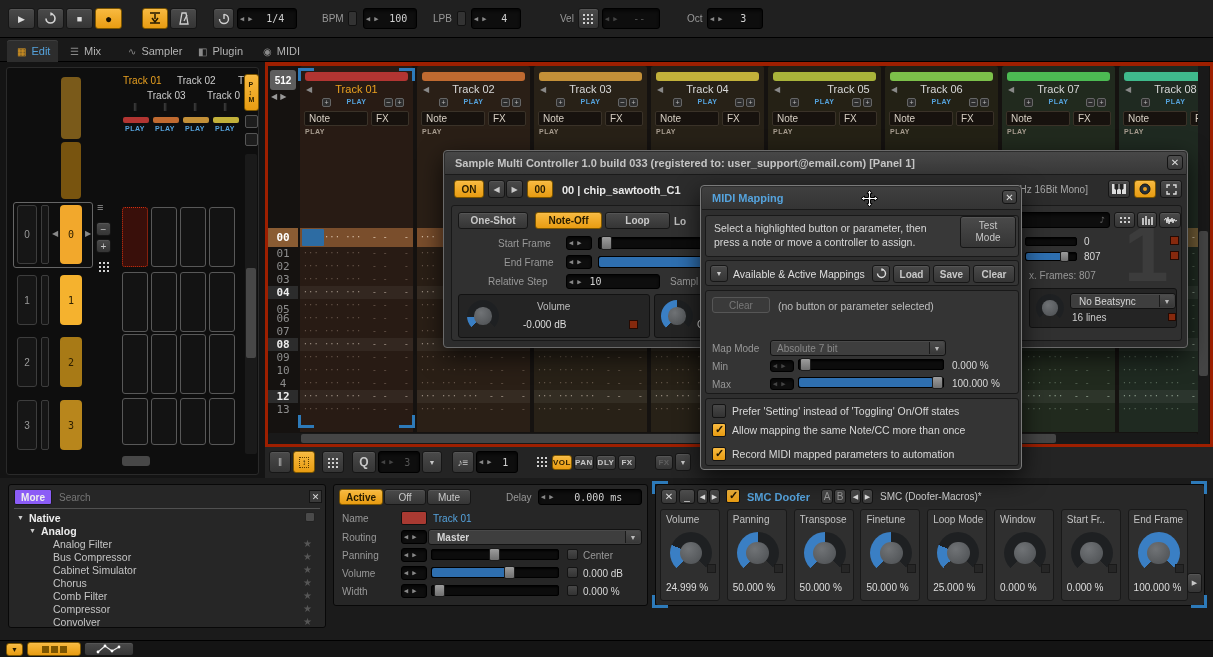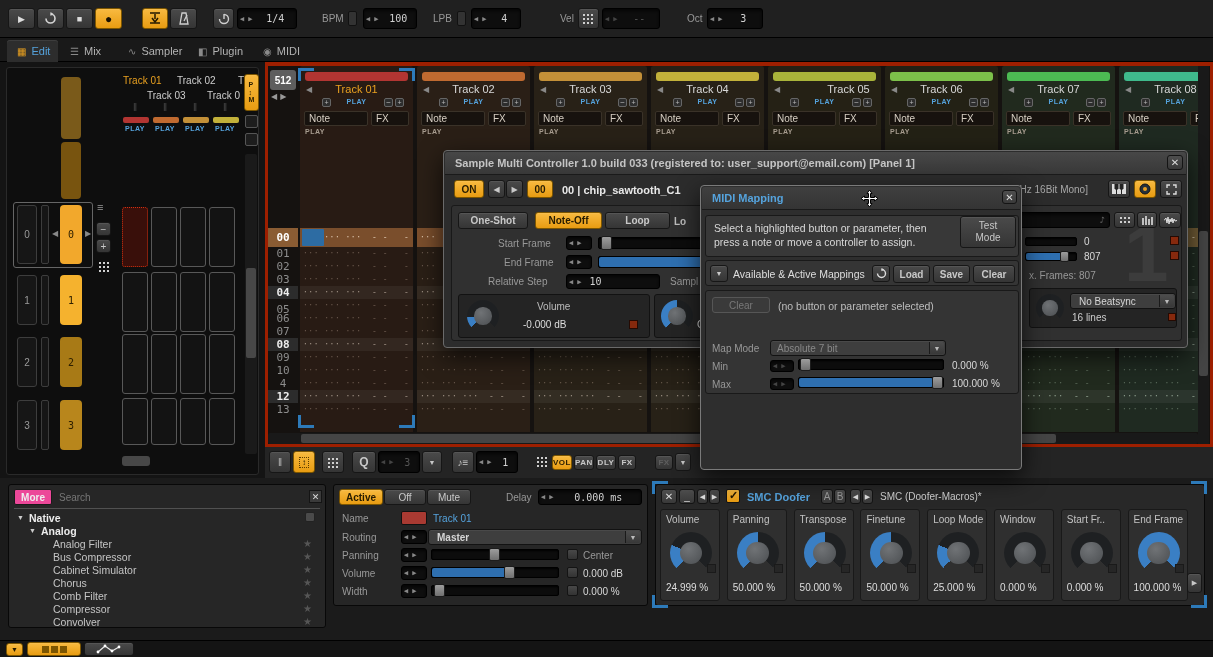--- a/index.html
+++ b/index.html
@@ -503,21 +503,21 @@
         <span>FX</span>
       </div>
     <div class="btn" style="left:410px;top:6px;width:16px;height:18px">
         <span style="font-size:7px">▼</span>
       </div>
   </div>
 
   <div class="abs" style="left:0;top:478px;width:1213px;height:162px;background:#1b1b1b"></div>
 
   <div class="panel" style="left:8px;top:484px;width:318px;height:144px">
-    <div class="abs" style="left:5px;top:4px;width:38px;height:16px;background:#ec4899;border:1px solid #1a1a1a;border-radius:2px;color:#eee;font-size:10px;font-weight:bold;display:flex;align-items:center;justify-content:center">More</div>
+    <div class="abs" style="left:5px;top:4px;width:38px;height:16px;background:#8b5cf6;border:1px solid #1a1a1a;border-radius:2px;color:#eee;font-size:10px;font-weight:bold;display:flex;align-items:center;justify-content:center">More</div>
     <span class="abs" style="left:50px;top:7px;color:#777;font-size:10px">Search</span>
     <div class="abs" style="left:300px;top:5px;width:13px;height:13px;background:#3a3a3a;border:1px solid #141414;color:#ddd;font-size:9px;display:flex;align-items:center;justify-content:center">
         <span>✕</span>
       </div>
     <div class="abs" style="left:5px;top:23px;width:306px;height:1px;background:#515151"></div>
     <div id="browser-tree">
         <div class="abs" style="left: 8px; top: 29px; color: rgb(204, 204, 204); font-size: 7px;">▼</div>
         <div class="abs" style="left: 20px; top: 27px; font-size: 10.5px; color: rgb(236, 236, 236); font-weight: bold; white-space: nowrap;">Native</div>
         <div class="abs" style="left: 20px; top: 42px; color: rgb(204, 204, 204); font-size: 7px;">▼</div>
         <div class="abs" style="left: 32px; top: 40px; font-size: 10.5px; color: rgb(236, 236, 236); font-weight: bold; white-space: nowrap;">Analog</div>
@@ -891,15 +891,23 @@
       <div class="stp dis" style="left:64px;top:87px;width:24px;height:12px">
           <span class="ar">◀</span>
           <span class="ar">▶</span>
         </div>
       <div class="hsl" style="left:92px;top:86px;width:146px;height:11px">
           <i style="width:134px"></i>
           <b style="left:133px"></b>
         </div>
       <span class="val" style="left:246px;top:87px">100.000 %</span>
     </div>
+    <div class="inpanel" style="left:4px;top:212px;width:314px;height:68px;background:#343434" id="midi-checks">
+        <div class="chk" style="left: 6px; top: 5px;"></div>
+        <div class="abs" style="left: 26px; top: 6px; font-size: 10.5px; color: rgb(216, 216, 216); white-space: nowrap;">Prefer 'Setting' instead of 'Toggling' On/Off states</div>
+        <div class="chk on" style="left: 6px; top: 24px;"></div>
+        <div class="abs" style="left: 26px; top: 25px; font-size: 10.5px; color: rgb(216, 216, 216); white-space: nowrap;">Allow mapping the same Note/CC more than once</div>
+        <div class="chk on" style="left: 6px; top: 48px;"></div>
+        <div class="abs" style="left: 26px; top: 49px; font-size: 10.5px; color: rgb(216, 216, 216); white-space: nowrap;">Record MIDI mapped parameters to automation</div>
+      </div>
   </div>
 
 </div>
 
 </body></html>

